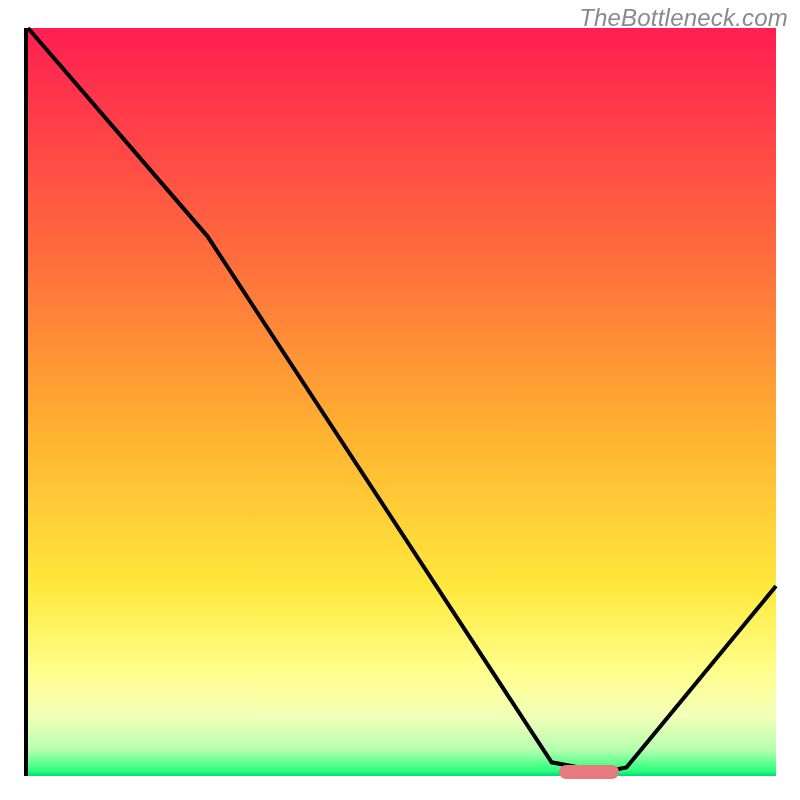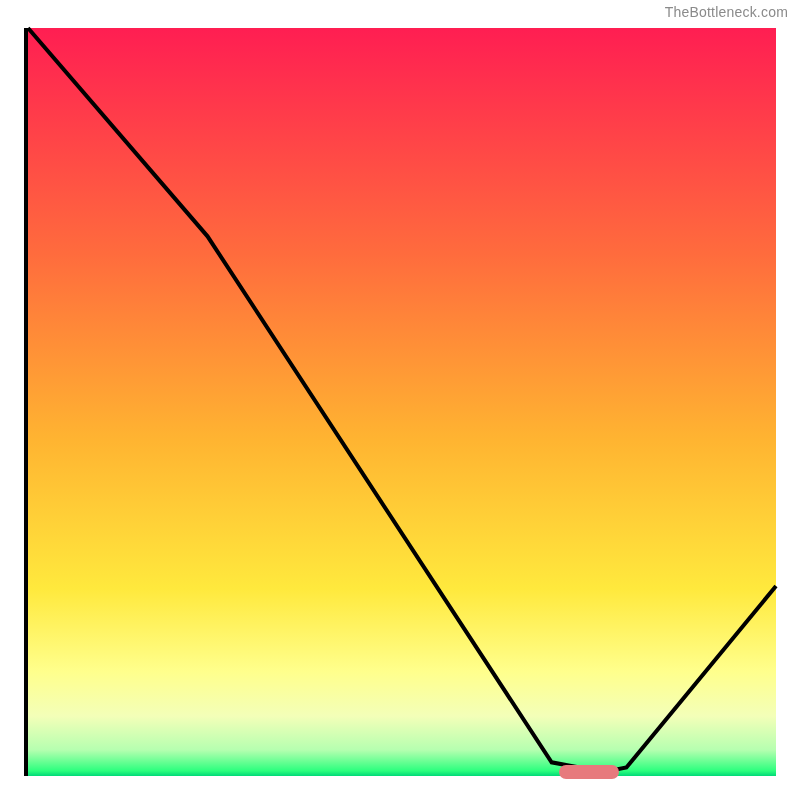--- a/index.html
+++ b/index.html
@@ -14,24 +14,25 @@
   .canvas {
     position: relative;
     width: 800px;
     height: 800px;
   }
   .watermark {
     position: absolute;
     top: 4px;
     right: 12px;
     color: #8a8a8a;
-    font-size: 14px;
+    font-size: 24px;
     font-weight: 500;
     letter-spacing: 0.2px;
     user-select: none;
+    font-style: italic;
   }
   
   .plot-box {
     position: absolute;
     left: 24px;
     top: 28px;
     width: 752px;
     height: 748px;
     box-sizing: border-box;
     border-left: 4px solid #000;

